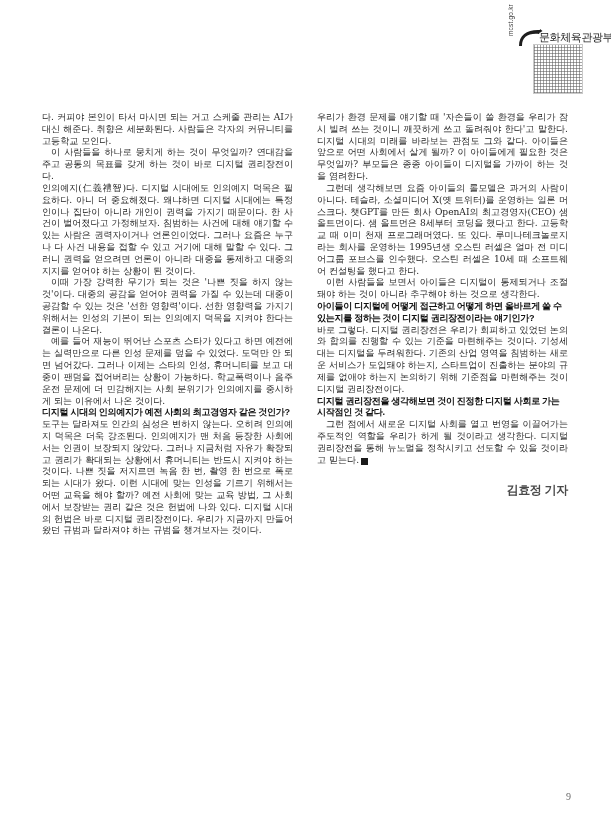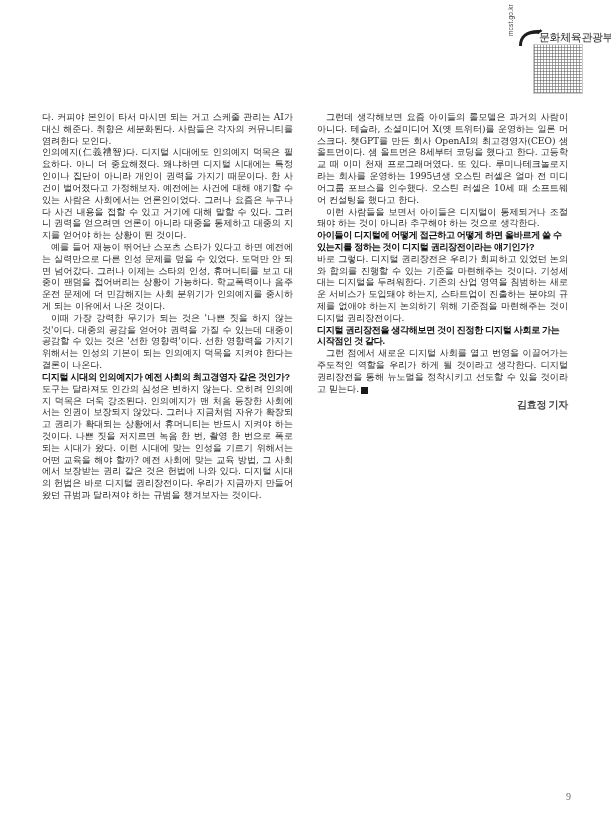--- a/index.html
+++ b/index.html
@@ -121,24 +121,24 @@
     font-family: "Liberation Sans", sans-serif;
     font-size: 6px;
     font-weight: bold;
     line-height: 7px;
     text-align: center;
     vertical-align: 0px;
     margin-left: 2px;
   }
 
   .byline {
-    margin-top: 2px;
+    margin-top: 16px;
     text-align: right;
     font-family: "Liberation Sans", sans-serif;
-    font-size: 10px;
+    font-size: 12px;
     font-weight: bold;
     color: #4a4a4a;
     letter-spacing: -0.3px;
   }
 
   .page-number {
     position: absolute;
     right: 40px;
     bottom: 18px;
     font-family: "Liberation Serif", serif;
@@ -158,28 +158,30 @@
         <path d="M23 1 L25.5 3 L22.5 5 Z" fill="#1e1e1e"></path>
       </svg>
     </div>
     <div class="logo-ministry">문화체육관광부</div>
     <div class="logo-emblem"></div>
   </div>
 </div>
 
 <div class="columns">
   <div class="col" id="left-col">
-      <p class="no-indent">다. 커피야 본인이 타서 마시면 되는 거고 스케줄 관리는 AI가 대신 해준다. 취향은 세분화된다. 사람들은 각자의 커뮤니티를 염려한다 모인다.</p>
-      <p class="no-indent">인의예지(仁義禮智)다. 디지털 시대에도 인의예지 덕목은 필요하다. 아니 더 중요해졌다. 왜냐하면 디지털 시대에는 특정인이나 집단이 아니라 개인이 권력을 가지기 때문이다. 한 사건이 벌어졌다고 가정해보자. 예전에는 사건에 대해 얘기할 수 있는 사람은 사회에서는 언론인이었다. 그러나 요즘은 누구나 다 사건 내용을 접할 수 있고 거기에 대해 말할 수 있다. 그러니 권력을 얻으려면 언론이 아니라 대중을 통제하고 대중의 지지를 얻어야 하는 상황이 된 것이다.</p>
+      <p class="no-indent">다. 커피야 본인이 타서 마시면 되는 거고 스케줄 관리는 AI가 대신 해준다. 취향은 세분화된다. 사람들은 각자의 커뮤니티를 고등학교 모인다.</p>
+      <p>이 사람들을 하나로 뭉치게 하는 것이 무엇일까? 연대감을 주고 공통의 목표를 갖게 하는 것이 바로 디지털 권리장전이다.</p>
+      <p class="no-indent">인의예지(仁義禮智)다. 디지털 시대에도 인의예지 덕목은 필요하다. 아니 더 중요해졌다. 왜냐하면 디지털 시대에는 특정인이나 집단이 아니라 개인이 권력을 가지기 때문이다. 한 사건이 벌어졌다고 가정해보자. 침범하는 사건에 대해 얘기할 수 있는 사람은 권력자이거나 언론인이었다. 그러나 요즘은 누구나 다 사건 내용을 접할 수 있고 거기에 대해 말할 수 있다. 그러니 권력을 얻으려면 언론이 아니라 대중을 통제하고 대중의 지지를 얻어야 하는 상황이 된 것이다.</p>
+      <p>이때 가장 강력한 무기가 되는 것은 '나쁜 짓을 하지 않는 것'이다. 대중의 공감을 얻어야 권력을 가질 수 있는데 대중이 공감할 수 있는 것은 '선한 영향력'이다. 선한 영향력을 가지기 위해서는 인성의 기본이 되는 인의예지 덕목을 지켜야 한다는 결론이 나온다.</p>
       <p>예를 들어 재능이 뛰어난 스포츠 스타가 있다고 하면 예전에는 실력만으로 다른 인성 문제를 덮을 수 있었다. 도덕만 안 되면 넘어갔다. 그러나 이제는 스타의 인성, 휴머니티를 보고 대중이 팬덤을 접어버리는 상황이 가능하다. 학교폭력이나 음주운전 문제에 더 민감해지는 사회 분위기가 인의예지를 중시하게 되는 이유에서 나온 것이다.</p>
-      <p>이때 가장 강력한 무기가 되는 것은 '나쁜 짓을 하지 않는 것'이다. 대중의 공감을 얻어야 권력을 가질 수 있는데 대중이 공감할 수 있는 것은 '선한 영향력'이다. 선한 영향력을 가지기 위해서는 인성의 기본이 되는 인의예지 덕목을 지켜야 한다는 결론이 나온다.</p>
       <h3>디지털 시대의 인의예지가 예전 사회의 최고경영자 같은 것인가?</h3>
       <p class="no-indent">도구는 달라져도 인간의 심성은 변하지 않는다. 오히려 인의예지 덕목은 더욱 강조된다. 인의예지가 맨 처음 등장한 사회에서는 인권이 보장되지 않았다. 그러나 지금처럼 자유가 확장되고 권리가 확대되는 상황에서 휴머니티는 반드시 지켜야 하는 것이다. 나쁜 짓을 저지르면 녹음 한 번, 촬영 한 번으로 폭로되는 시대가 왔다. 이런 시대에 맞는 인성을 기르기 위해서는 어떤 교육을 해야 할까? 예전 사회에 맞는 교육 방법, 그 사회에서 보장받는 권리 같은 것은 헌법에 나와 있다. 디지털 시대의 헌법은 바로 디지털 권리장전이다. 우리가 지금까지 만들어왔던 규범과 달라져야 하는 규범을 챙겨보자는 것이다.</p>
     </div>
   <div class="col" id="right-col">
+      <p class="no-indent">우리가 환경 문제를 얘기할 때 '자손들이 쓸 환경을 우리가 잠시 빌려 쓰는 것이니 깨끗하게 쓰고 돌려줘야 한다'고 말한다. 디지털 시대의 미래를 바라보는 관점도 그와 같다. 아이들은 앞으로 어떤 사회에서 살게 될까? 이 아이들에게 필요한 것은 무엇일까? 부모들은 종종 아이들이 디지털을 가까이 하는 것을 염려한다.</p>
       <p>그런데 생각해보면 요즘 아이들의 롤모델은 과거의 사람이 아니다. 테슬라, 소셜미디어 X(옛 트위터)를 운영하는 일론 머스크다. 챗GPT를 만든 회사 OpenAI의 최고경영자(CEO) 샘 올트먼이다. 샘 올트먼은 8세부터 코딩을 했다고 한다. 고등학교 때 이미 천재 프로그래머였다. 또 있다. 루미나테크놀로지라는 회사를 운영하는 1995년생 오스틴 러셀은 얼마 전 미디어그룹 포브스를 인수했다. 오스틴 러셀은 10세 때 소프트웨어 컨설팅을 했다고 한다.</p>
       <p>이런 사람들을 보면서 아이들은 디지털이 통제되거나 조절돼야 하는 것이 아니라 추구해야 하는 것으로 생각한다.</p>
       <h3>아이들이 디지털에 어떻게 접근하고 어떻게 하면 올바르게 쓸 수 있는지를 정하는 것이 디지털 권리장전이라는 얘기인가?</h3>
       <p class="no-indent">바로 그렇다. 디지털 권리장전은 우리가 회피하고 있었던 논의와 합의를 진행할 수 있는 기준을 마련해주는 것이다. 기성세대는 디지털을 두려워한다. 기존의 산업 영역을 침범하는 새로운 서비스가 도입돼야 하는지, 스타트업이 진출하는 분야의 규제를 없애야 하는지 논의하기 위해 기준점을 마련해주는 것이 디지털 권리장전이다.</p>
       <h3>디지털 권리장전을 생각해보면 것이 진정한 디지털 사회로 가는 시작점인 것 같다.</h3>
       <p>그런 점에서 새로운 디지털 사회를 열고 번영을 이끌어가는 주도적인 역할을 우리가 하게 될 것이라고 생각한다. 디지털 권리장전을 통해 뉴노멀을 정착시키고 선도할 수 있을 것이라고 믿는다.<span class="endmark">K</span></p>
       <div class="byline">김효정 기자</div>
     </div>
 </div>
 

